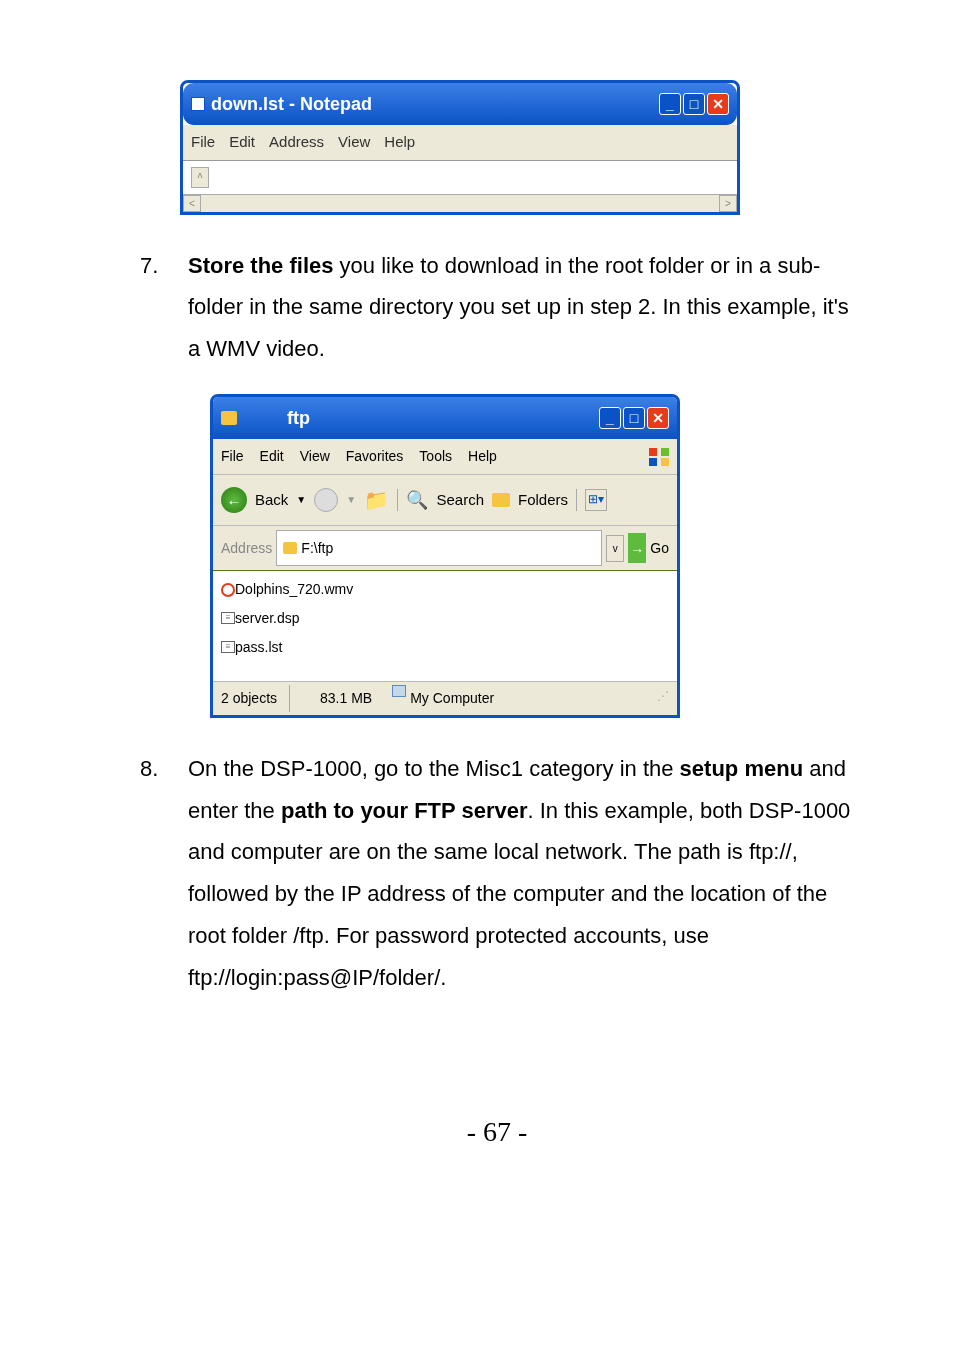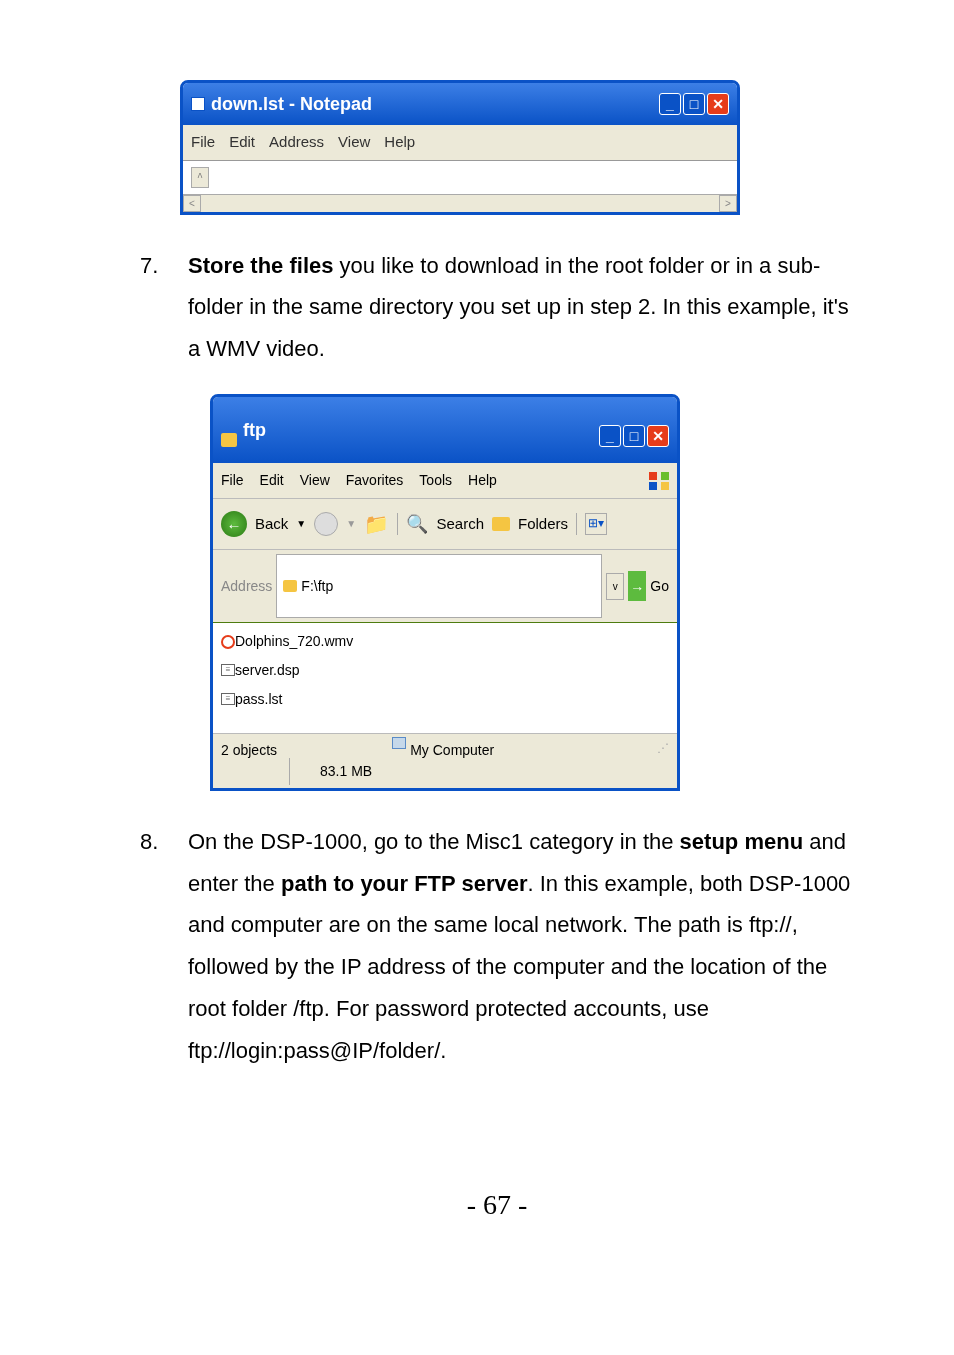--- a/index.html
+++ b/index.html
@@ -21,20 +21,21 @@
       background: #fff;
     }
     .notepad-title {
       background: linear-gradient(to bottom, #3c7fe6, #0a52c6);
       color: #fff;
       font-weight: bold;
       font-size: 18px;
       padding: 4px 8px;
       display: flex;
       align-items: center;
+      border-radius: 11px;
     }
     .notepad-icon {
       width: 14px;
       height: 14px;
       background: #fff;
       border: 1px solid #0a52c6;
       margin-right: 6px;
       display: inline-block;
     }
     .notepad-controls {
@@ -108,23 +109,24 @@
       border: 3px solid #0a52c6;
       border-radius: 8px 8px 0 0;
       overflow: hidden;
       background: #ece9d8;
     }
     .exp-title {
       background: linear-gradient(to bottom, #3c7fe6, #0a52c6);
       color: #fff;
       font-weight: bold;
       font-size: 18px;
-      padding: 16px 8px;
-      display: flex;
-      align-items: flex-end;
+      padding: 4px 8px;
+      display: flex;
+      align-items: center;
+      gap: 44px;
     }
     .folder-icon {
       width: 16px;
       height: 14px;
       background: #f5c542;
       border-radius: 2px;
       margin-right: 6px;
       display: inline-block;
     }
     .exp-menu {
@@ -187,21 +189,21 @@
       border-bottom: 1px solid #4d7c0f;
       display: flex;
       align-items: center;
       font-size: 14px;
       gap: 4px;
     }
     .addr-field {
       flex: 1;
       background: #fff;
       border: 1px solid #aaa;
-      padding: 18px 6px;
+      padding: 4px 6px;
       display: flex;
       align-items: center;
     }
     .addr-folder-icon { width:14px; height:12px; background:#f5c542; border-radius:2px; margin-right:4px; display:inline-block; }
     .addr-drop { width:18px; text-align:center; border:1px solid #aaa; background:#ece9d8; font-size:10px; padding:3px 0; }
     .addr-go { background:#5dbb3e; color:#fff; width:18px; text-align:center; padding:2px 0; font-weight:bold; }
     .exp-files {
       background: #fff;
       padding: 4px 8px 20px;
       min-height: 88px;
@@ -215,21 +217,21 @@
     .file-icon-wmv { width:14px; height:14px; border-radius:50%; border:2px solid #e63c1a; display:inline-block; }
     .file-icon-dsp { width:14px; height:12px; border:1px solid #666; display:inline-block; font-size:8px; line-height:10px; text-align:center; color:#666; }
     .exp-status {
       background: #ece9d8;
       border-top: 1px solid #bbb;
       padding: 3px 8px;
       display: flex;
       font-size: 14px;
     }
     .status-cell { padding: 0 12px 0 0; }
-    .status-sep { border-left: 1px solid #aaa; padding: 0 0 0 30px; margin-top: 21px; }
+    .status-sep { border-left: 1px solid #aaa; padding: 0 0 0 30px; }
     .status-comp { margin-left: 20px; display:flex; align-items:flex-start; gap:4px; }
     .comp-icon { width:14px; height:12px; background:#c5d8ea; border:1px solid #5a8bc7; display:inline-block; }
     .grip { margin-left:auto; color:#aaa; font-size:12px; }
 
     .page-num {
       text-align: center;
       margin-top: 106px;
       font-size: 28px;
       font-family: 'Times New Roman', serif;
     }

